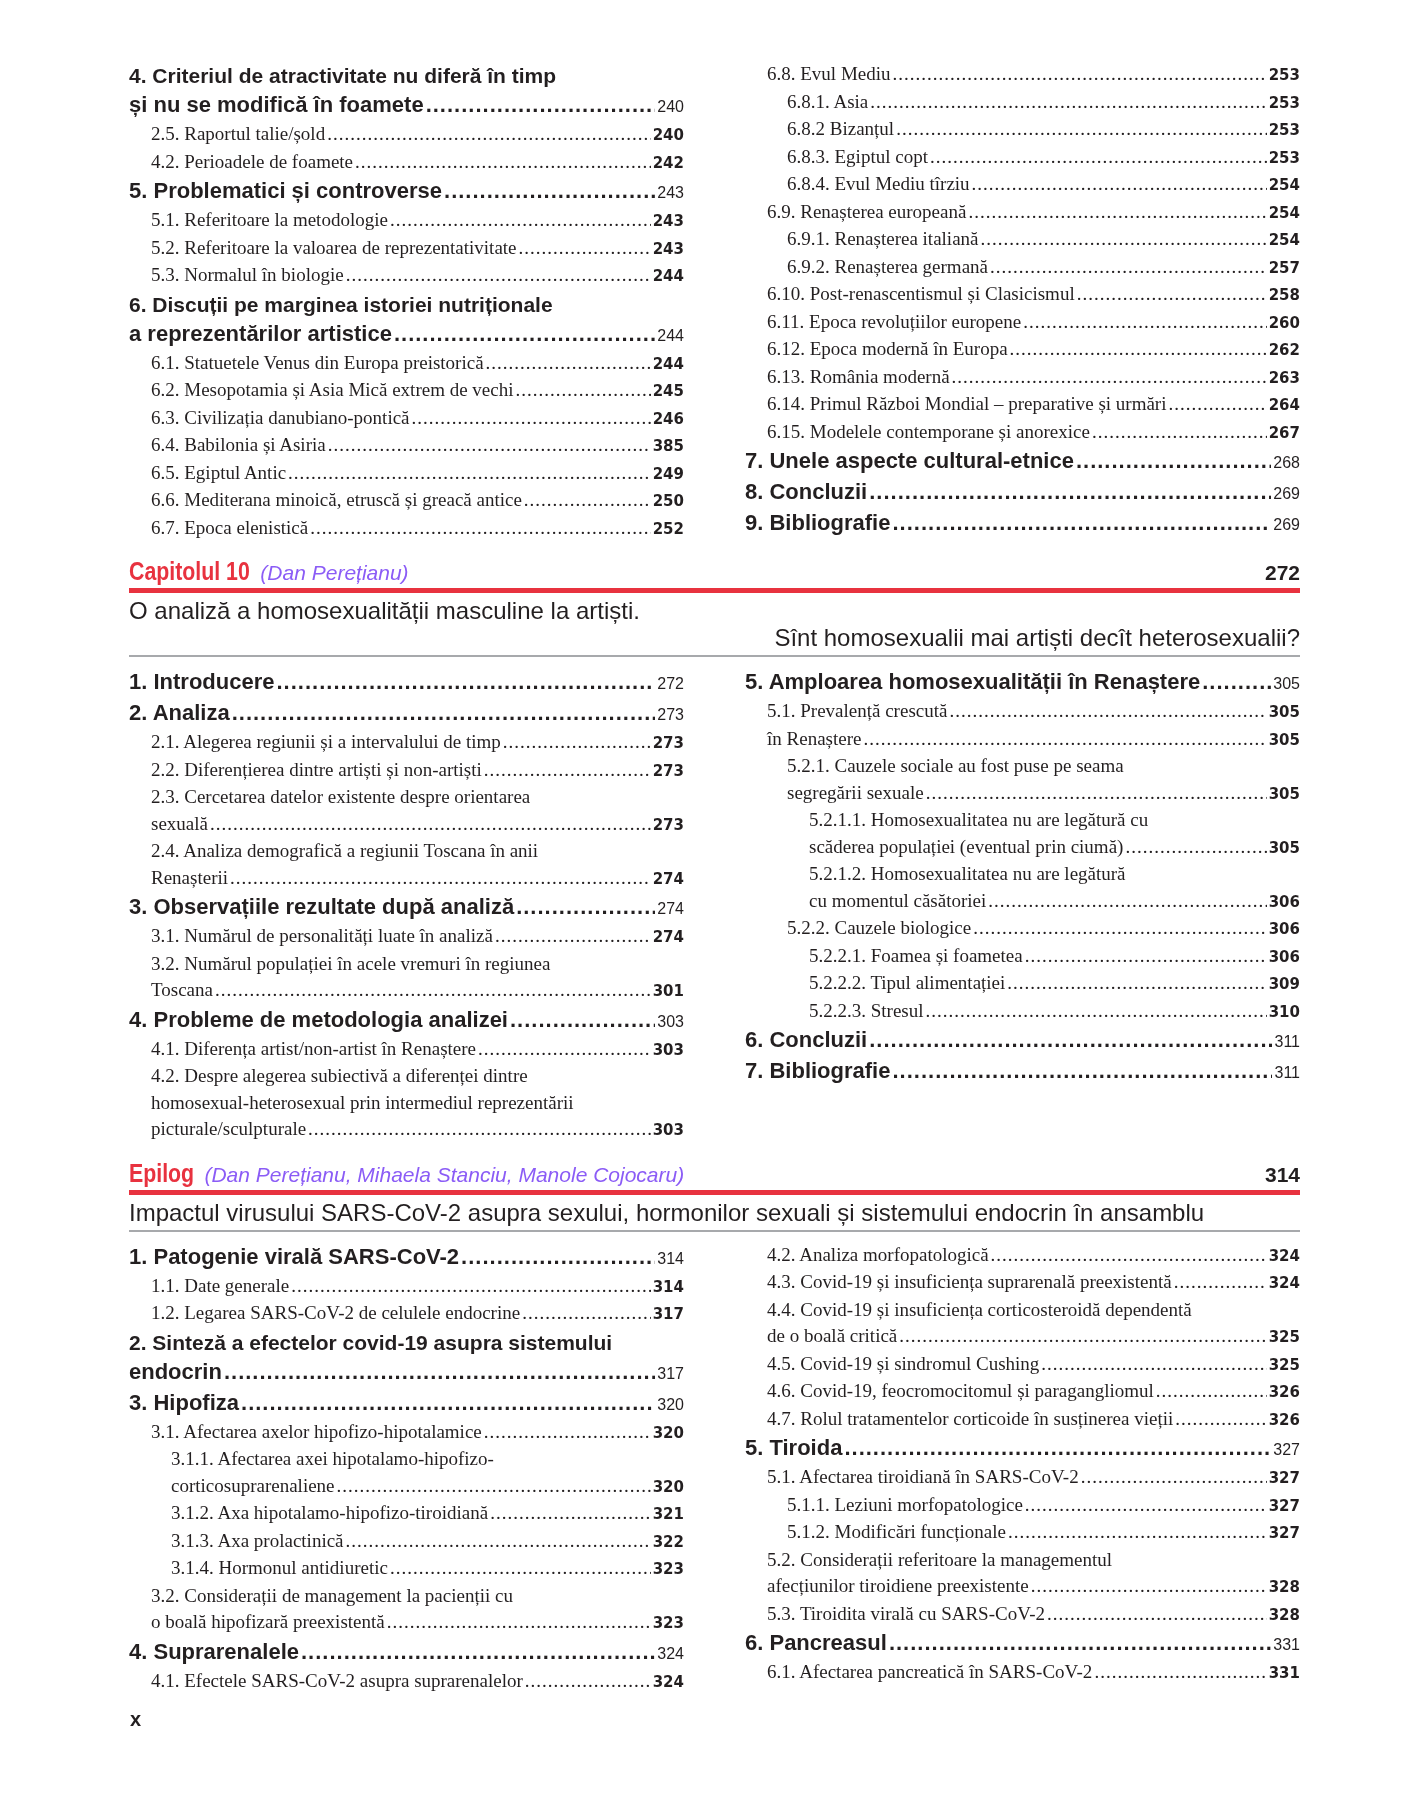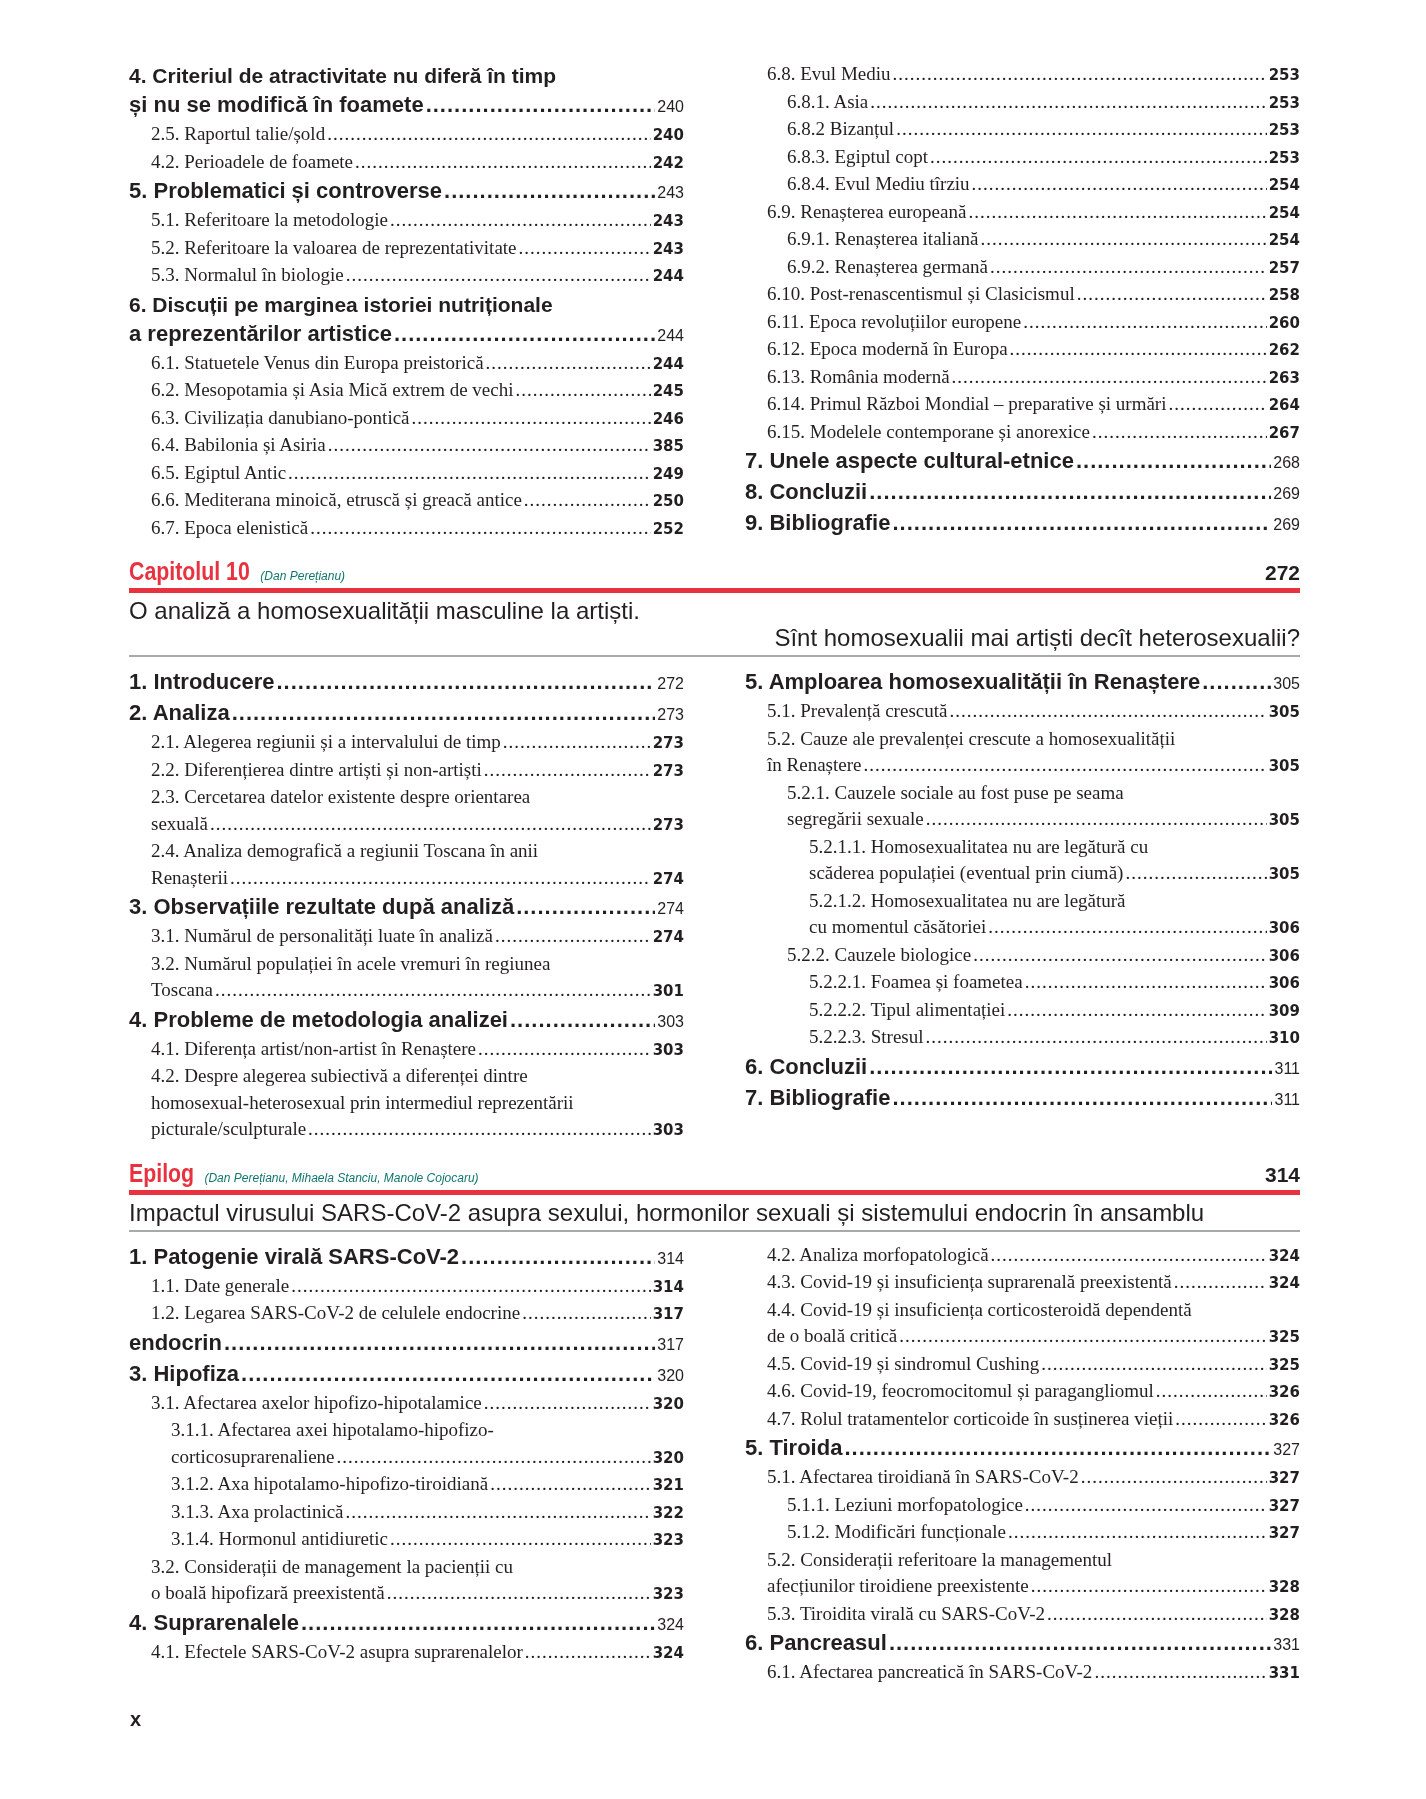--- a/index.html
+++ b/index.html
@@ -17,21 +17,21 @@
   .l1 .pg { font-family: "Liberation Sans", sans-serif; font-weight: normal; font-size: 16px; }
   .l1 { line-height: 29px; }
   .l2, .l3, .l4 { font-family: "Liberation Serif", serif; font-size: 19px; line-height: 26.5px; }
   .l2 .txt, .l2 .dots, .l3 .txt, .l3 .dots, .l4 .txt, .l4 .dots { font-family: "Liberation Serif", serif; font-size: 19px; }
   .l2 { padding-left: 22px; box-sizing: border-box; }
   .l3 { padding-left: 42px; box-sizing: border-box; }
   .l4 { padding-left: 64px; box-sizing: border-box; }
   .item-block { width: 100%; }
   .chapter-head { display: flex; justify-content: space-between; align-items: baseline; margin-top: 14px; border-bottom: 5px solid #e8323f; padding-bottom: 1px; }
   .chapter-head .title { font-family: "Liberation Sans", sans-serif; font-size: 26px; color: #e8323f; font-weight: bold; transform: scaleX(0.82); transform-origin: left; display: inline-block; white-space: nowrap; }
-  .chapter-head .author { font-family: "Liberation Sans", sans-serif; font-style: italic; font-size: 12px; color: #0f766e; font-weight: normal; }
+  .chapter-head .author { font-family: "Liberation Sans", sans-serif; font-style: italic; font-size: 21px; color: #8b5cf6; font-weight: normal; }
   .chapter-head .pgnum { font-family: "Liberation Sans", sans-serif; font-weight: bold; font-size: 21px; }
   .chapter-sub { font-family: "Liberation Sans", sans-serif; font-size: 24px; line-height: 27px; padding: 4px 0 4px 0; border-bottom: 2px solid #a7a9ac; margin-bottom: 10px; }
   .chapter-sub .indent { padding-left: 20px; display: block; text-align: right; }
   .footer { position: absolute; left: 130px; top: 1708px; font-family: "Liberation Sans", sans-serif; font-weight: bold; font-size: 20px; }
 </style>
 </head>
 <body>
 
 <div class="page">
 
@@ -379,21 +379,20 @@
           </div>
         </div>
         <div class="item-block">
           <div class="row l2">
             <span class="txt">5.1.  Prevalență crescută</span>
             <span class="dots"></span>
             <span class="pg">305</span>
           </div>
         </div>
         <div class="item-block">
-          <div class="l2" style="white-space: nowrap;">5.2.  Cauze ale prevalenței crescute a homosexualității</div>
           <div class="row l2">
             <span class="txt">în Renaștere</span>
             <span class="dots"></span>
             <span class="pg">305</span>
           </div>
         </div>
         <div class="item-block">
           <div class="l3" style="white-space: nowrap;">5.2.1.  Cauzele sociale au fost puse pe seama</div>
           <div class="row l3">
             <span class="txt">segregării sexuale</span>
@@ -488,20 +487,21 @@
           </div>
         </div>
         <div class="item-block">
           <div class="row l2">
             <span class="txt">1.2.  Legarea SARS-CoV-2 de celulele endocrine</span>
             <span class="dots"></span>
             <span class="pg">317</span>
           </div>
         </div>
         <div class="item-block">
+          <div class="l1 multiline" style="font-family: &quot;Liberation Sans&quot;, sans-serif; font-weight: bold; font-size: 21px; line-height: 29px; white-space: nowrap;">2.  Sinteză a efectelor covid-19 asupra sistemului</div>
           <div class="row l1">
             <span class="txt">endocrin</span>
             <span class="dots"></span>
             <span class="pg">317</span>
           </div>
         </div>
         <div class="item-block">
           <div class="row l1">
             <span class="txt">3.  Hipofiza</span>
             <span class="dots"></span>

